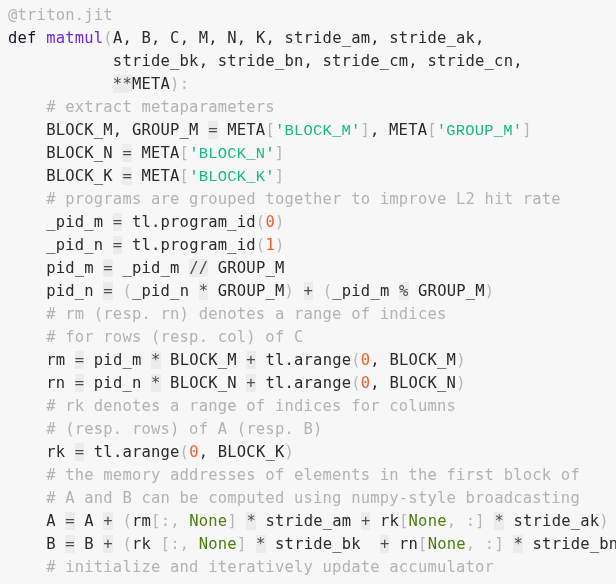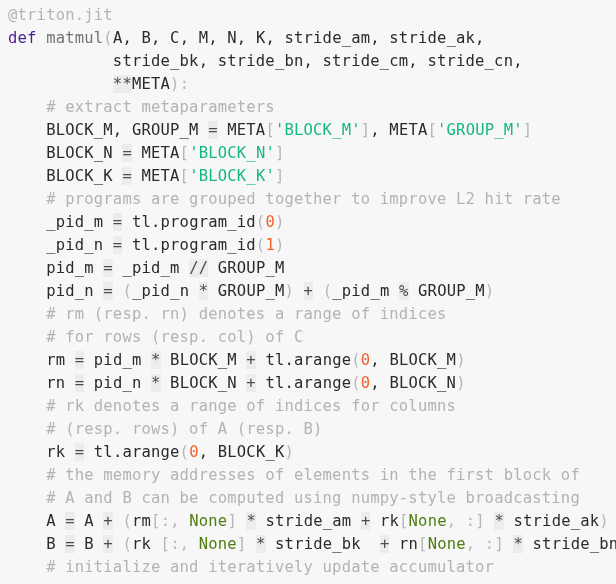--- a/index.html
+++ b/index.html
@@ -25,23 +25,23 @@
     letter-spacing: 0.2px;
   }
   .line {
     height: 23px;
     padding-left: 8px;
     white-space: pre;
   }
   
   .t-plain    { color: #2b2b2b; }
   .t-comment  { color: #b3b3b3; }
-  .t-keyword  { color: #4c1d95; }
-  .t-func     { color: #737373; }
-  .t-string   { color: #14b981; }
+  .t-keyword  { color: #0f172a; }
+  .t-func     { color: #6d28d9; }
+  .t-string   { color: #14b981; font-family: Liberation Mono, monospace; }
   .t-number   { color: #f2612c; }
   .t-none     { color: #4d7c0f; }
   .t-punct    { color: #b6b6b6; }
   .t-op {
     color: #4d4d4d;
     background: #ececec;
   }
 </style>
 </head>
 <body>

